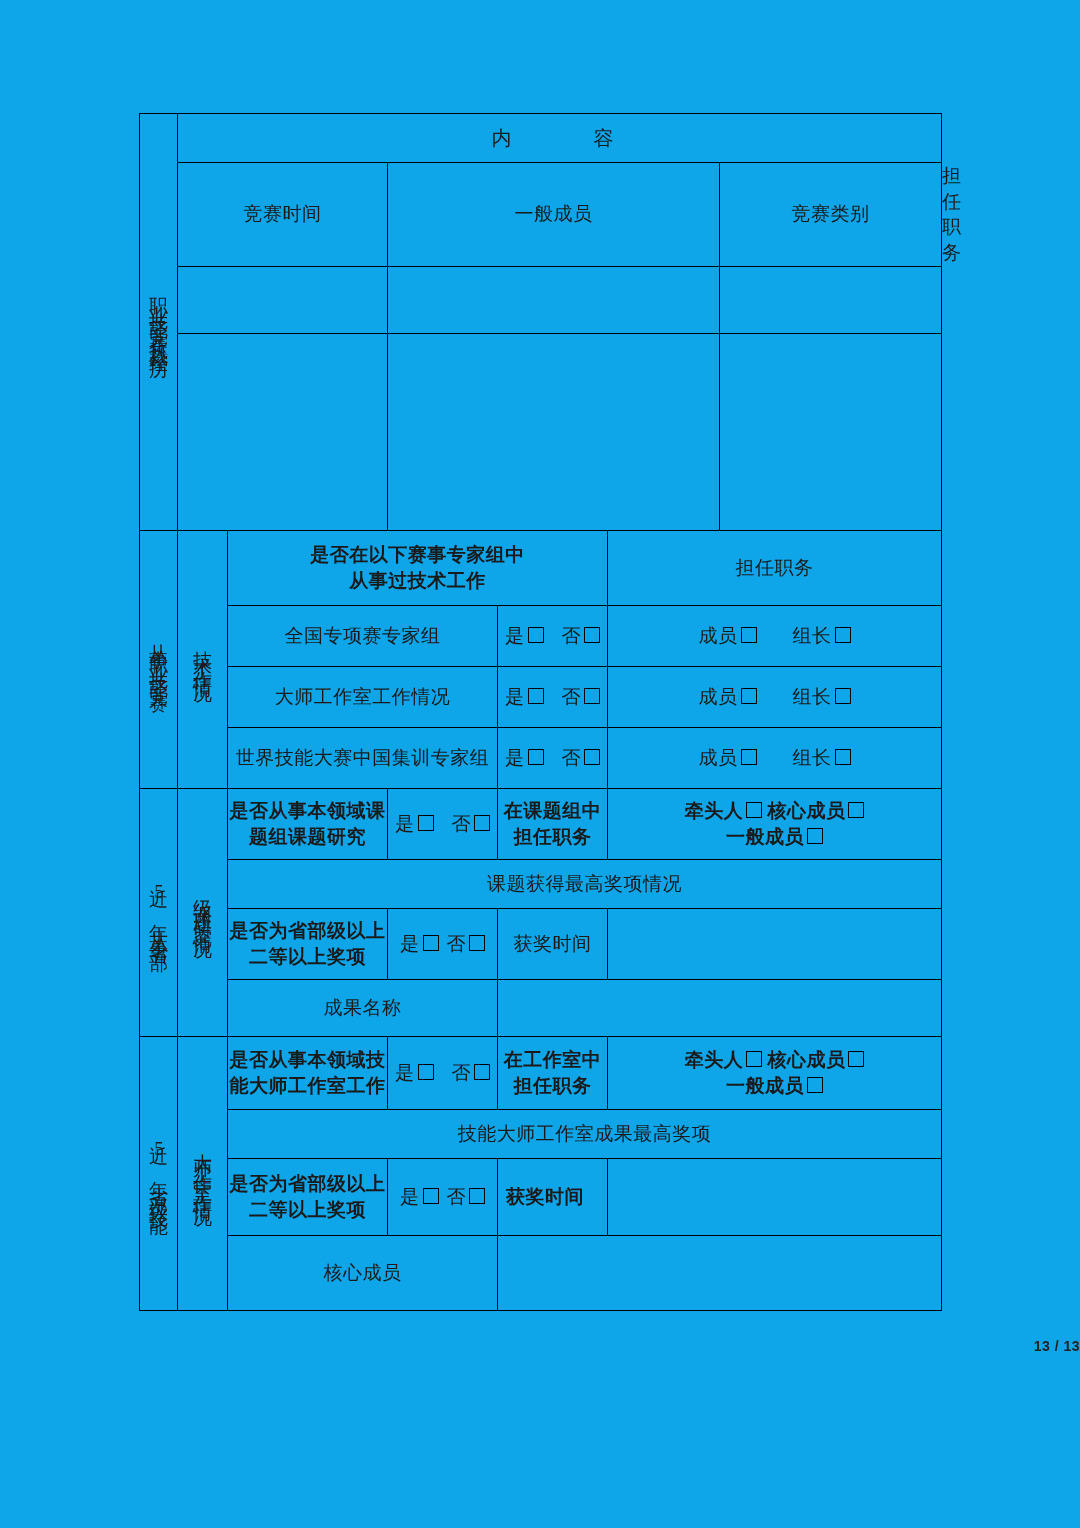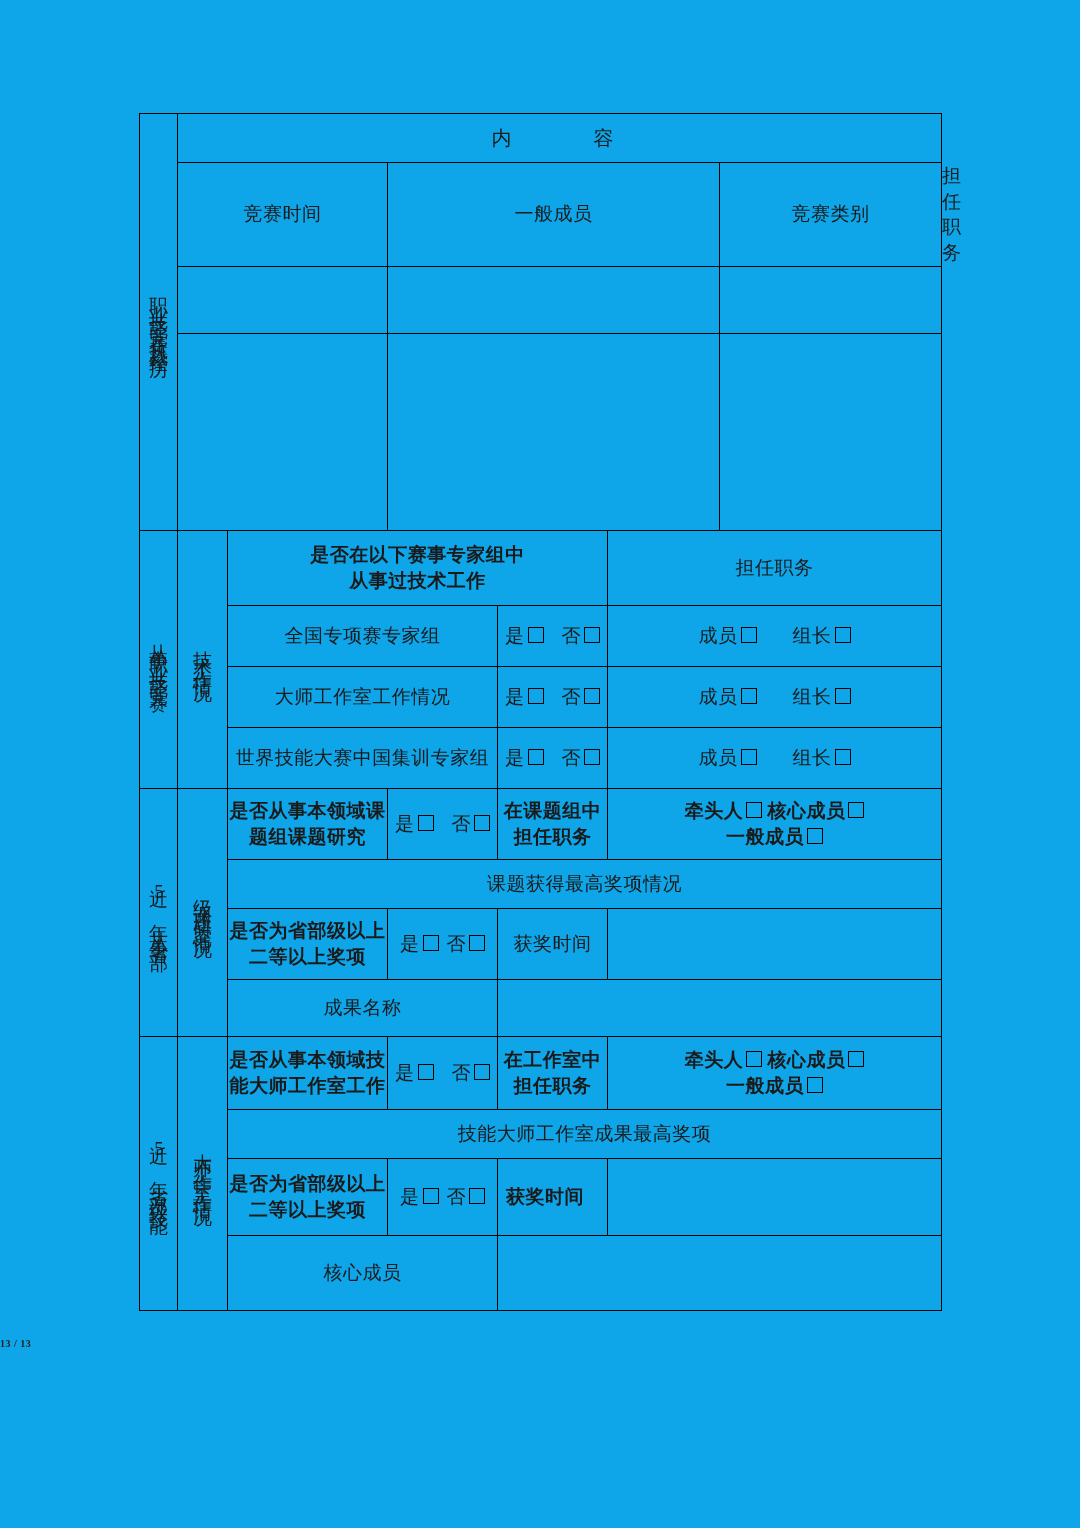--- a/index.html
+++ b/index.html
@@ -87,24 +87,24 @@
   }
   .gap {
     display: inline-block;
     width: 18px;
   }
   .footer {
     position: absolute;
     left: 0;
     top: 1338px;
     width: 1080px;
-    text-align: left;
-    font-size: 10px;
+    text-align: right;
+    font-size: 14px;
     font-weight: bold;
-    font-family: Liberation Serif, serif;
+    font-family: Liberation Sans, sans-serif;
     color: #222;
     letter-spacing: 0.5px;
   }
 </style>
 </head>
 <body>
 
 <div class="page">
 
   <div class="form-wrap">

